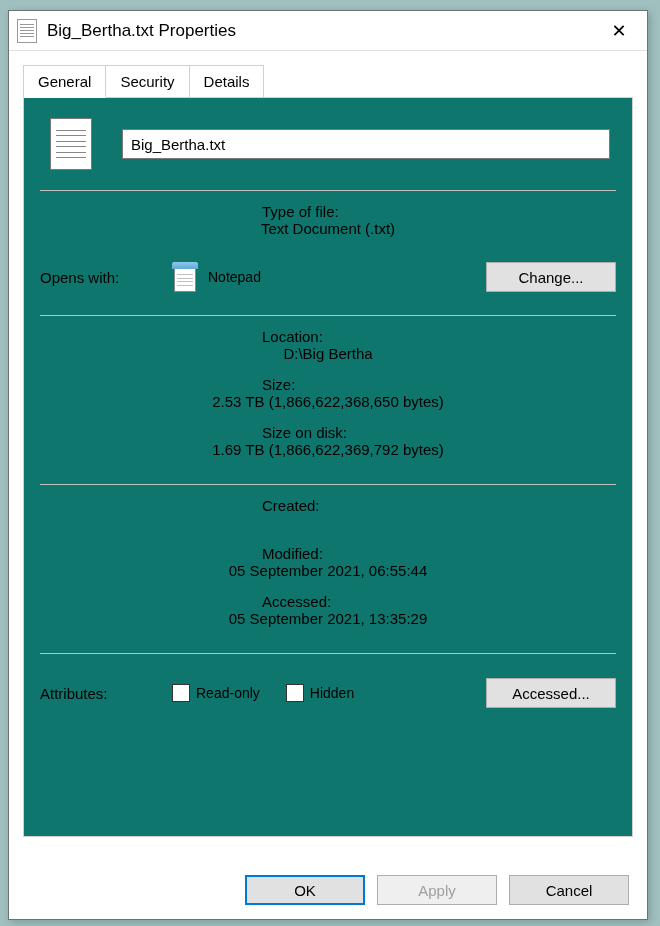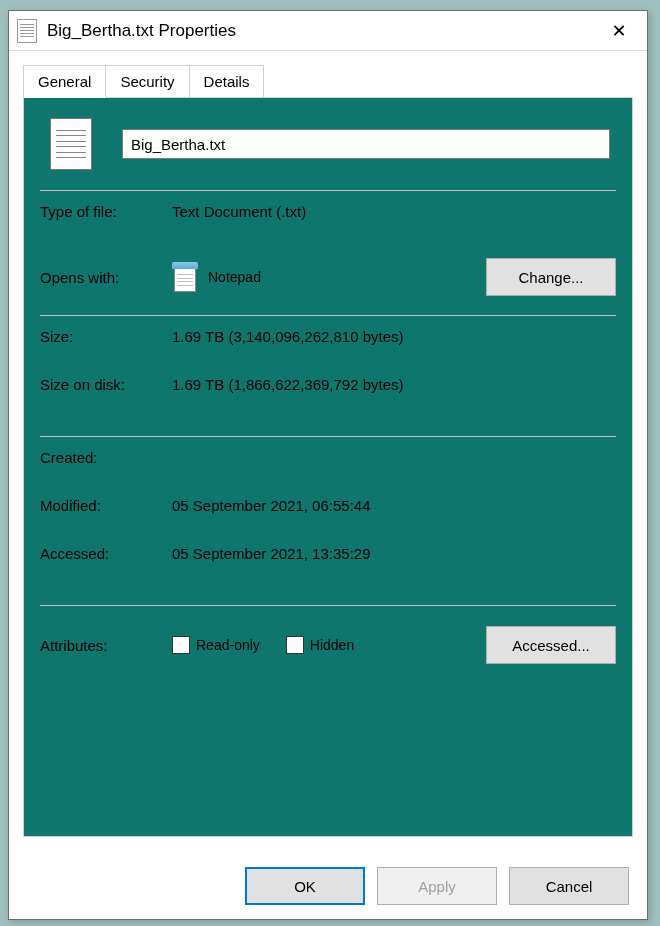--- a/index.html
+++ b/index.html
@@ -133,21 +133,23 @@
       font-family: inherit;
       margin-right: 6px;
     }
     .divider {
       height: 1px;
       background: #c0c0c0;
       margin: 12px 0;
     }
     .info-row {
       display: flex;
+      align-items: center;
       min-height: 48px;
+      flex-direction: column;
     }
     .info-label {
       width: 132px;
       font-size: 15px;
     }
     .info-value {
       font-size: 15px;
       flex: 1;
     }
     .opens-with-row {
@@ -196,21 +198,21 @@
       flex-direction: column;
       justify-content: space-evenly;
       z-index: 1;
     }
     .notepad-lines span {
       display: block;
       height: 1px;
       background: #c0c0c0;
     }
     .win-button {
-      height: 38px;
+      height: 30px;
       min-width: 130px;
       border: 1px solid #adadad;
       background: #e1e1e1;
       font-family: inherit;
       font-size: 15px;
       cursor: default;
       padding: 0 18px;
     }
     .attrs-row {
       display: flex;
@@ -309,24 +311,28 @@
                 <span></span>
               </div>
           </div>
           <span>Notepad</span>
         </div>
         <button class="win-button">Change...</button>
       </div>
 
       <div class="divider"></div>
 
+      <div class="info-row">
+        <div class="info-label">Location:</div>
+        <div class="info-value">D:\Big Bertha</div>
+      </div>
 
       <div class="info-row">
         <div class="info-label">Size:</div>
-        <div class="info-value">1.69 TB (3,140,096,262,810 bytes)</div>
+        <div class="info-value">2.53 TB (1,866,622,368,650 bytes)</div>
       </div>
 
       <div class="info-row">
         <div class="info-label">Size on disk:</div>
         <div class="info-value">1.69 TB (1,866,622,369,792 bytes)</div>
       </div>
 
       <div class="divider"></div>
 
       <div class="info-row">

